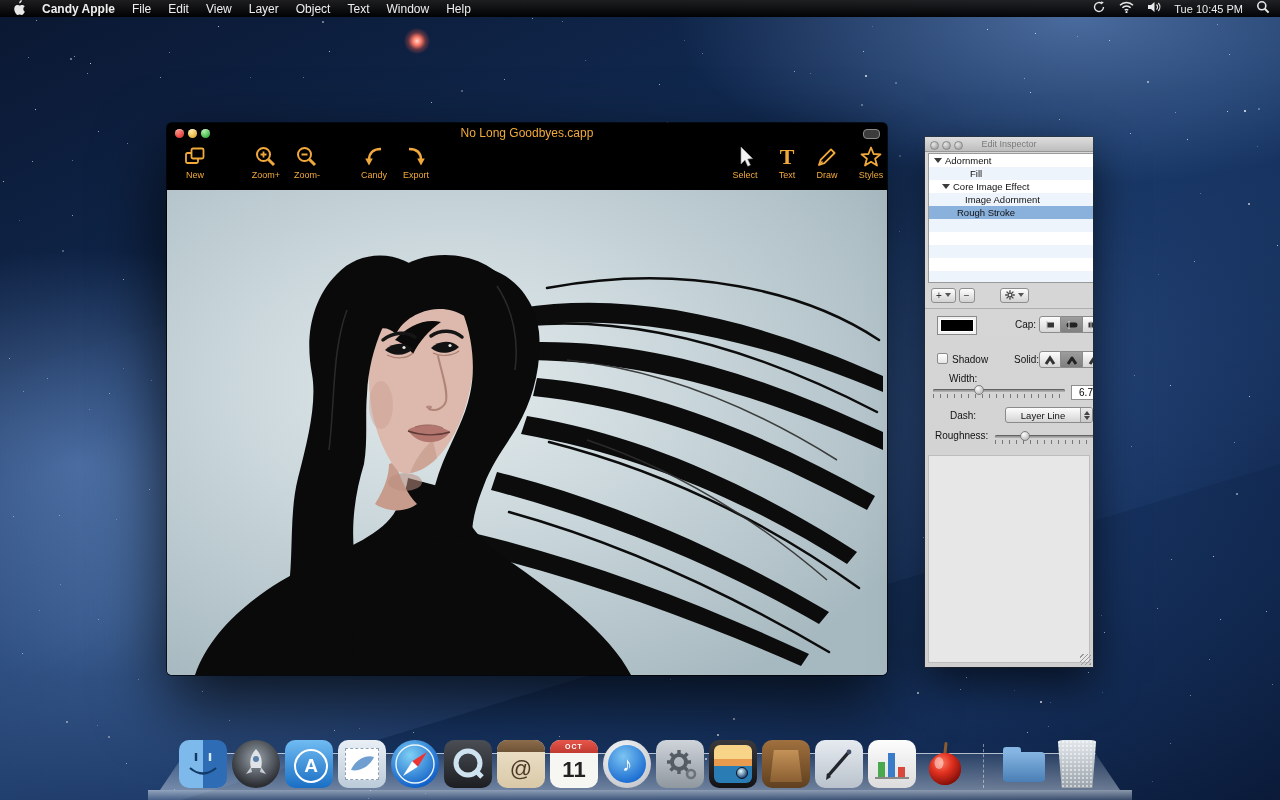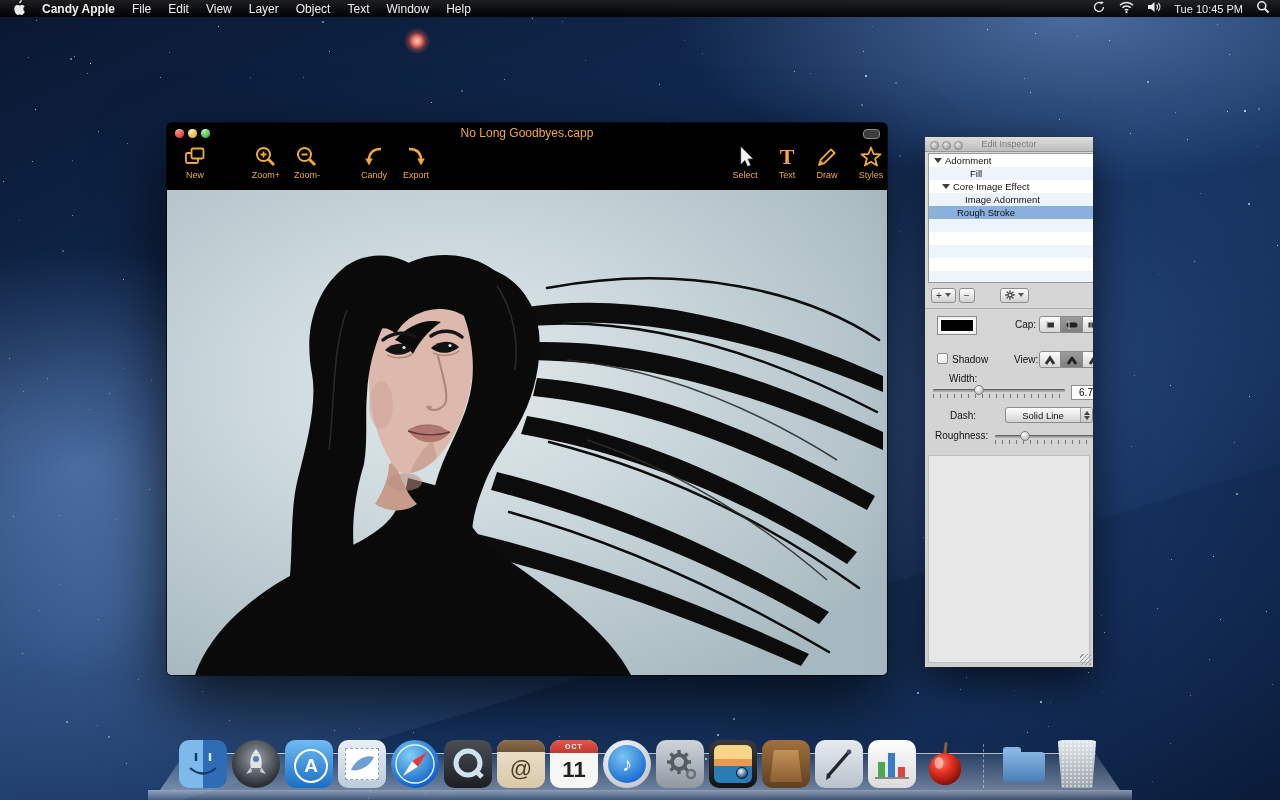--- a/index.html
+++ b/index.html
@@ -698,21 +698,21 @@
       <div class="segb">
           <svg width="14" height="10" viewBox="0 0 14 10">
             <line x1="4" y1="5" x2="10" y2="5" stroke="#333" stroke-width="5" stroke-linecap="square"></line>
             <line x1="4" y1="1" x2="4" y2="9" stroke="#bbb" stroke-width="1"></line>
           </svg>
         </div>
     </div>
 
     <span class="checkbox" style="left:12px;top:216px"></span>
     <span class="ctl-label" style="left:27px;top:217px">Shadow</span>
-    <span class="ctl-label" style="left:89px;top:217px">View:</span>
+    <span class="ctl-label" style="left:89px;top:217px">Solid:</span>
     <div class="seg" style="left:114px;top:214px">
       <div class="segb">
           <svg width="14" height="10" viewBox="0 0 14 10">
             <path d="M3,9 L7,3 L11,9" fill="none" stroke="#333" stroke-width="3" stroke-linejoin="miter"></path>
           </svg>
         </div>
       <div class="segb sel">
           <svg width="14" height="10" viewBox="0 0 14 10">
             <path d="M3,9 L7,3 L11,9" fill="none" stroke="#222" stroke-width="3" stroke-linejoin="round"></path>
           </svg>
@@ -727,21 +727,21 @@
     <span class="ctl-label" style="left:24px;top:236px">Width:</span>
     <div class="slider" style="left:8px;top:252px;width:132px">
       <div class="track"></div>
       <div class="ticks"></div>
       <div class="thumb" style="left:calc(35% - 5px)"></div>
     </div>
     <input class="numfield" style="left: 146px; top: 248px;" value="6.7">
 
     <span class="ctl-label" style="left:25px;top:273px">Dash:</span>
     <div class="popup" style="left:80px;top:270px;width:88px">
-      <span class="ptext">Solid Line</span>
+      <span class="ptext">Layer Line</span>
       <span class="steppers">
           <span class="up"></span>
           <span class="down"></span>
         </span>
     </div>
 
     <span class="ctl-label" style="left:10px;top:293px">Roughness:</span>
     <div class="slider" style="left:70px;top:298px;width:100px">
       <div class="track"></div>
       <div class="ticks"></div>

